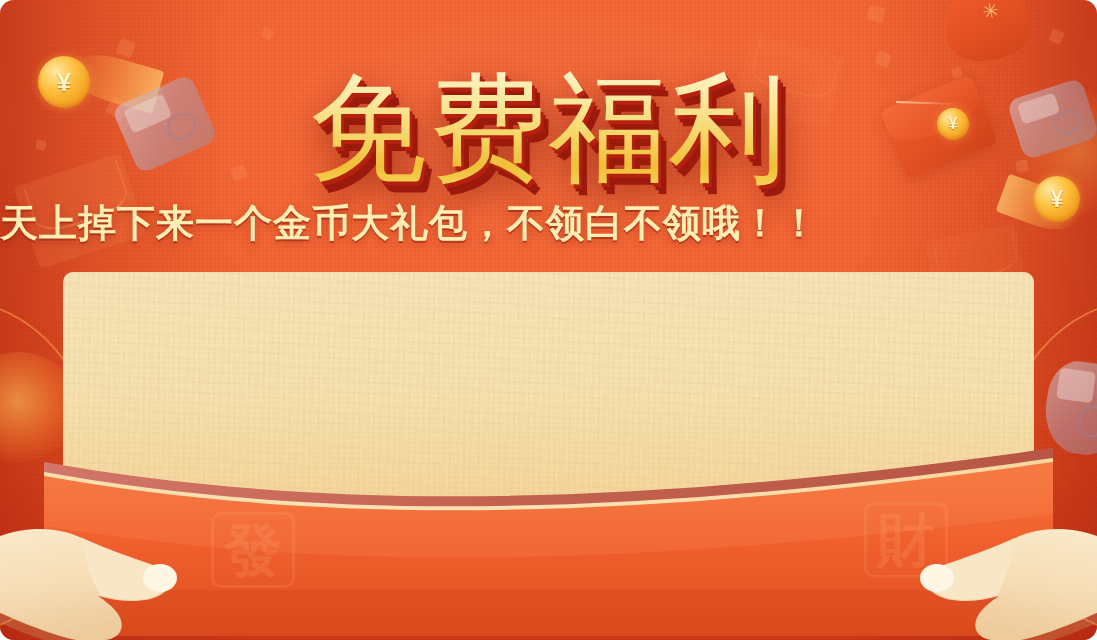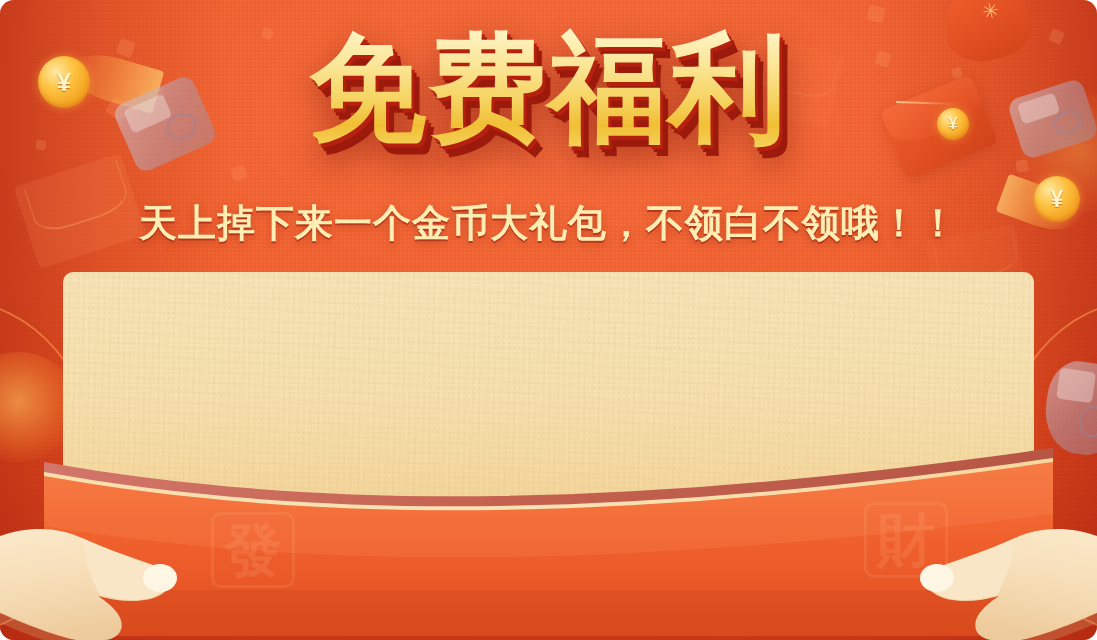--- a/index.html
+++ b/index.html
@@ -196,40 +196,40 @@
   .title-wrap {
     position: absolute;
     left: 0; right: 0;
     top: 24px;
     text-align: center;
   }
   .title {
     display: inline-block;
     font-family: "Liberation Sans", "DejaVu Sans", sans-serif;
     font-size: 118px;
-    font-weight: bold;
+    font-weight: normal;
     letter-spacing: 2px;
     line-height: 1.1;
     background: linear-gradient(to bottom, #fff6cd 0%, #fbe79a 30%, #f6d462 58%, #f0bf35 78%, #f7d764 100%);
     -webkit-background-clip: text;
     background-clip: text;
     color: transparent;
     -webkit-text-fill-color: transparent;
     filter:
       drop-shadow(3px 4px 0 #b5200f)
       drop-shadow(5px 7px 0 #9c1a0c)
       drop-shadow(0 10px 16px rgba(120,20,8,0.45));
+    margin-top: 40px;
   }
 
   
   .subtitle-wrap {
     position: absolute;
     left: 0; right: 0;
     top: 198px;
-    text-align: center;
   }
   .subtitle {
     display: inline-block;
     font-size: 38px;
     font-weight: bold;
     letter-spacing: 1px;
     color: #ffeeb4;
     text-shadow: 0 2px 0 rgba(150,30,12,0.55), 0 3px 8px rgba(130,25,10,0.35);
   }
 

